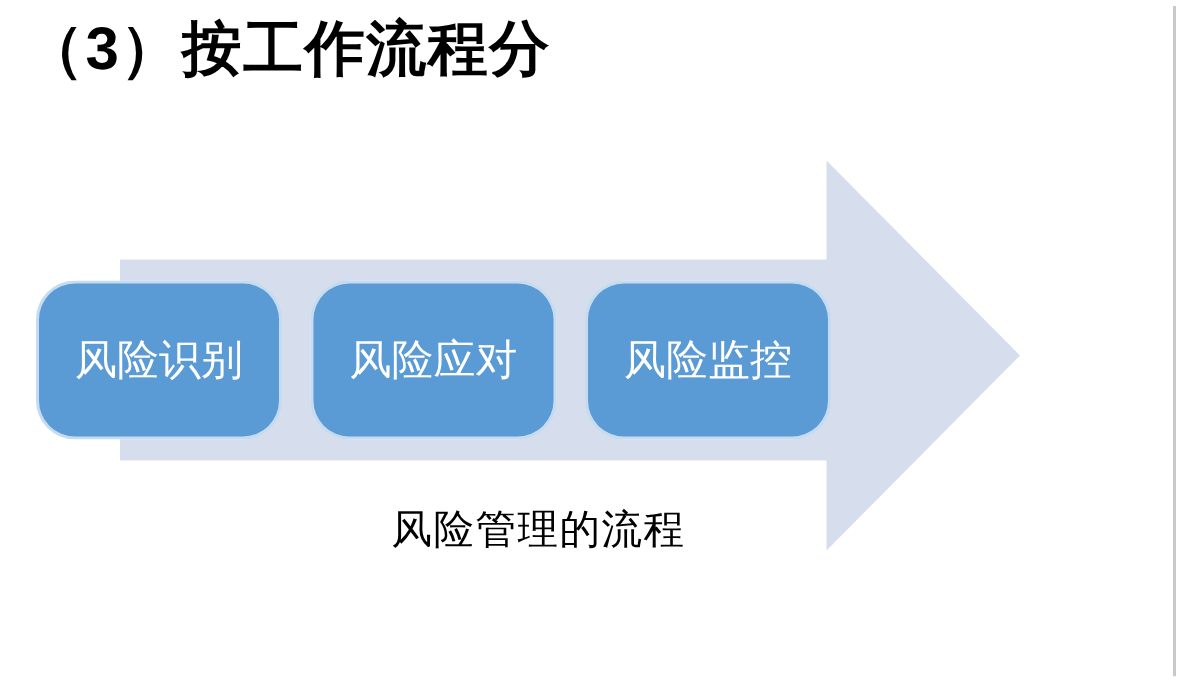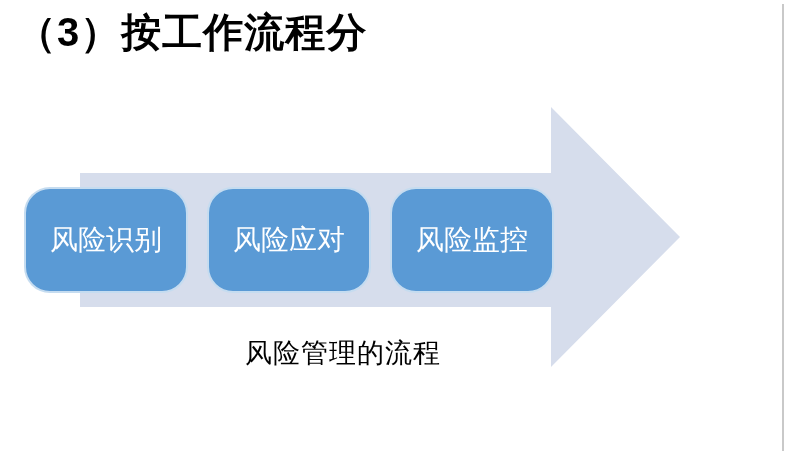--- a/index.html
+++ b/index.html
@@ -53,21 +53,21 @@
     display: flex;
     align-items: center;
     justify-content: center;
     color: var(--text-on-step, #ffffff);
     font-size: 28px;
     white-space: nowrap;
   }
 
   .caption {
     position: absolute;
-    left: 68px;
+    left: 84px;
     top: 335px;
     width: 550px;
     text-align: center;
     font-size: 27px;
     color: var(--caption-color, #000000);
     letter-spacing: 1px;
     white-space: nowrap;
     font-family: Liberation Mono, monospace;
   }
 

